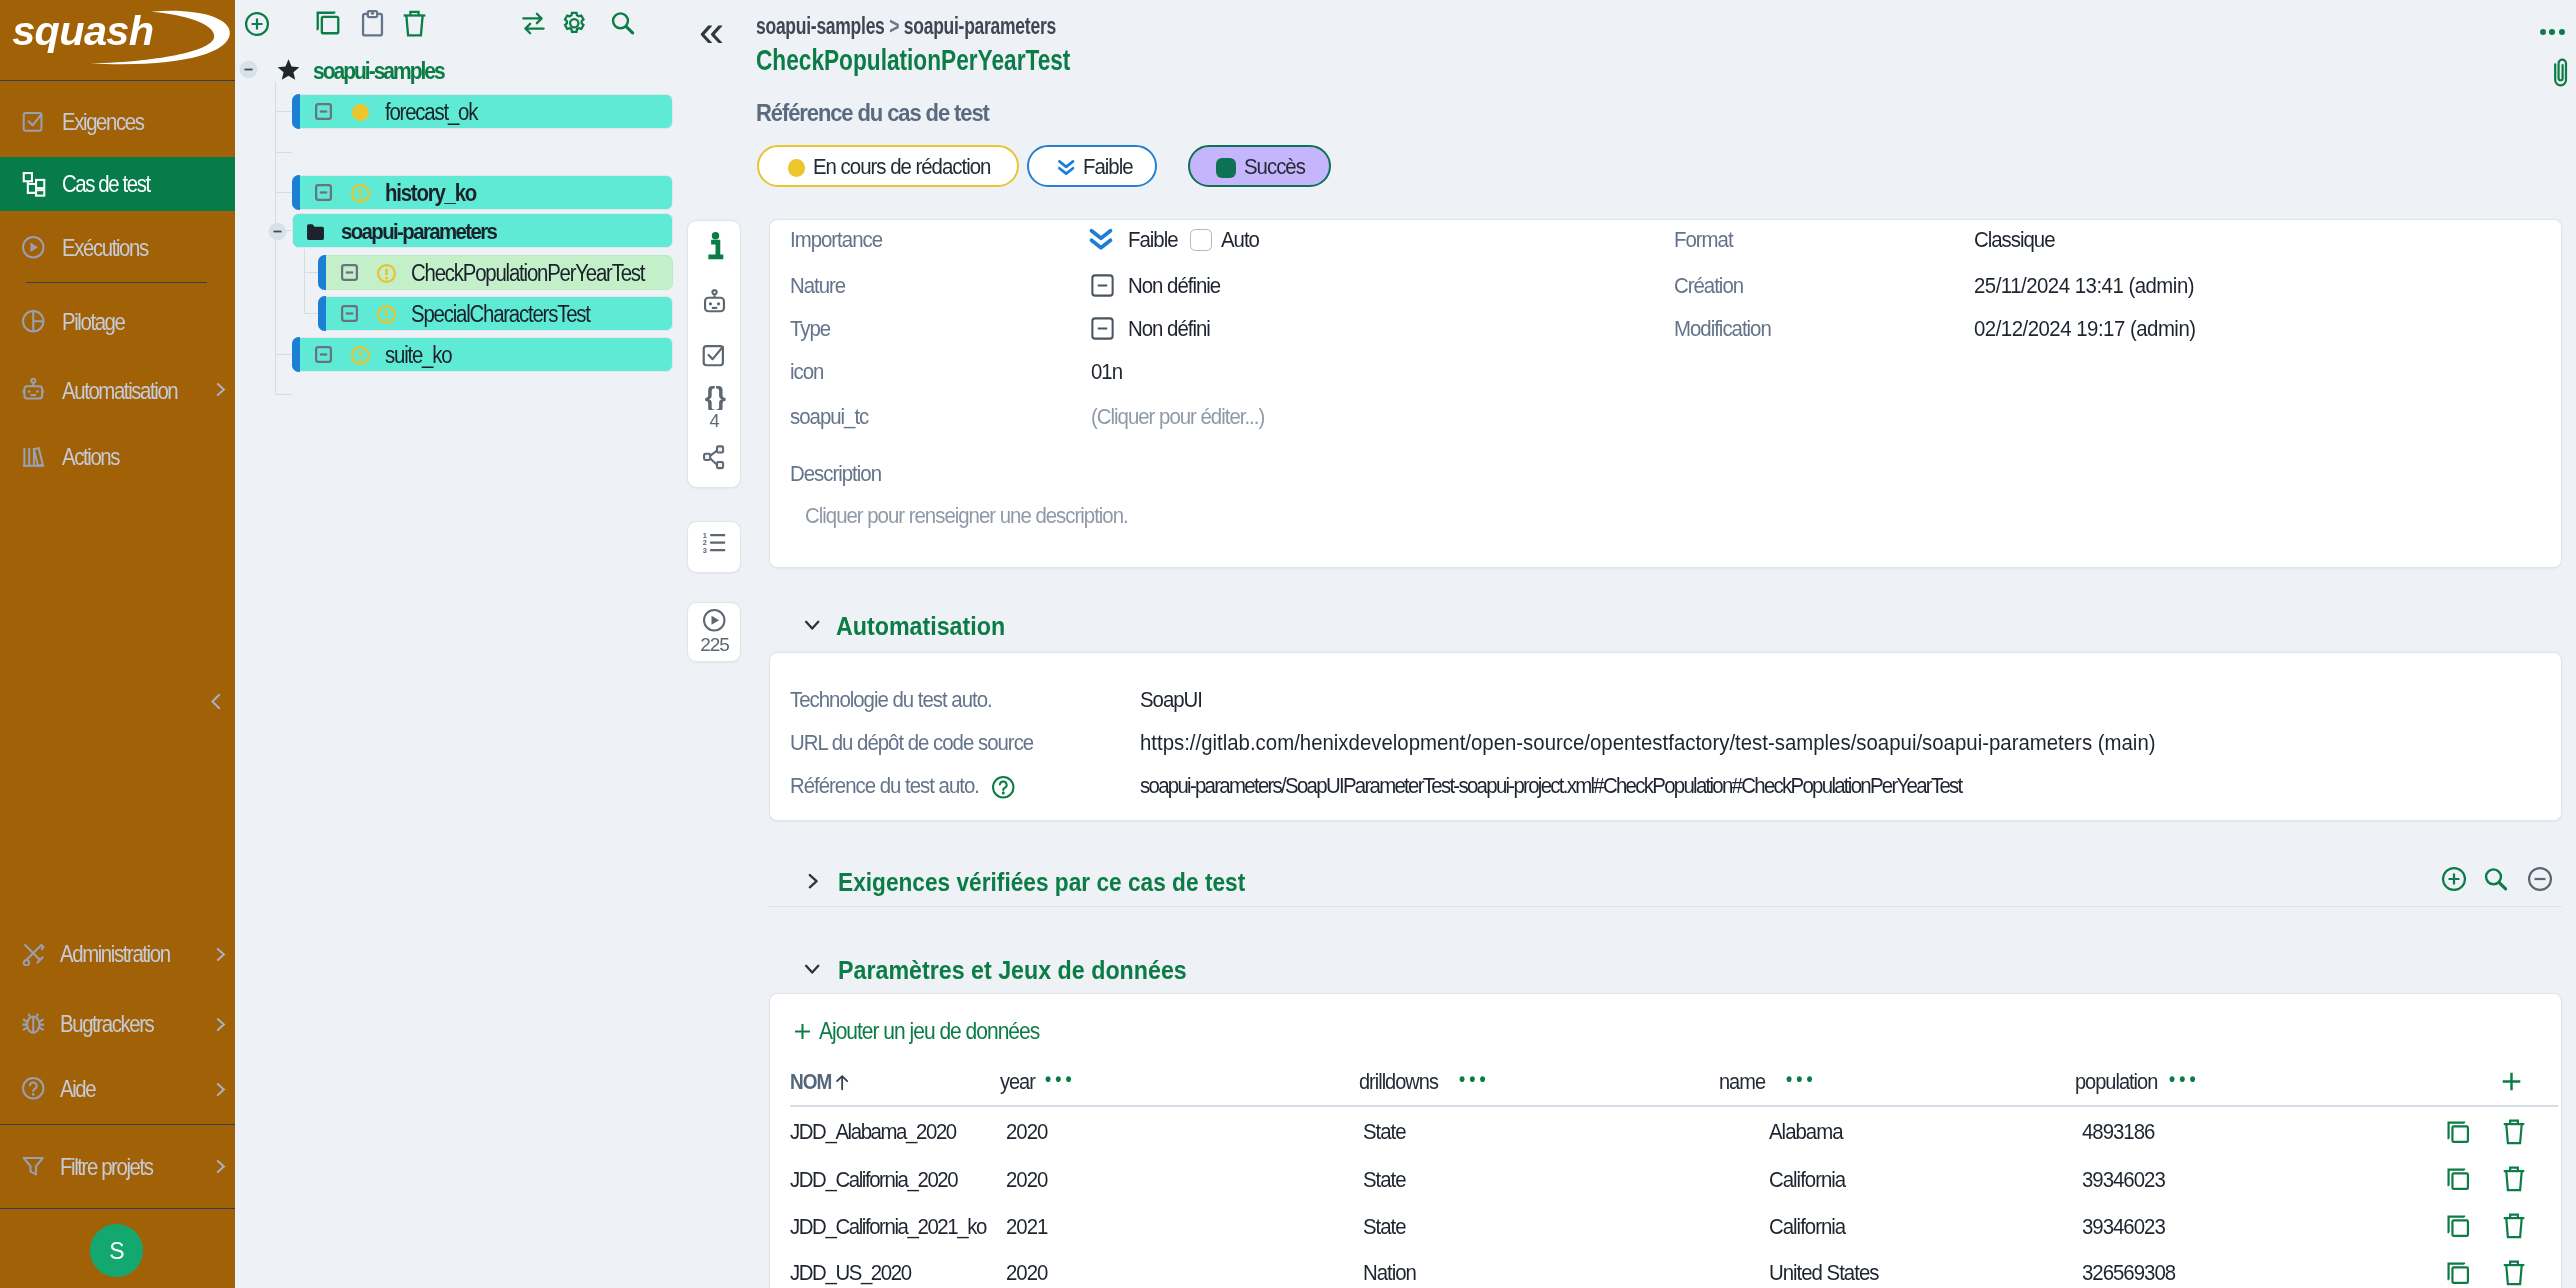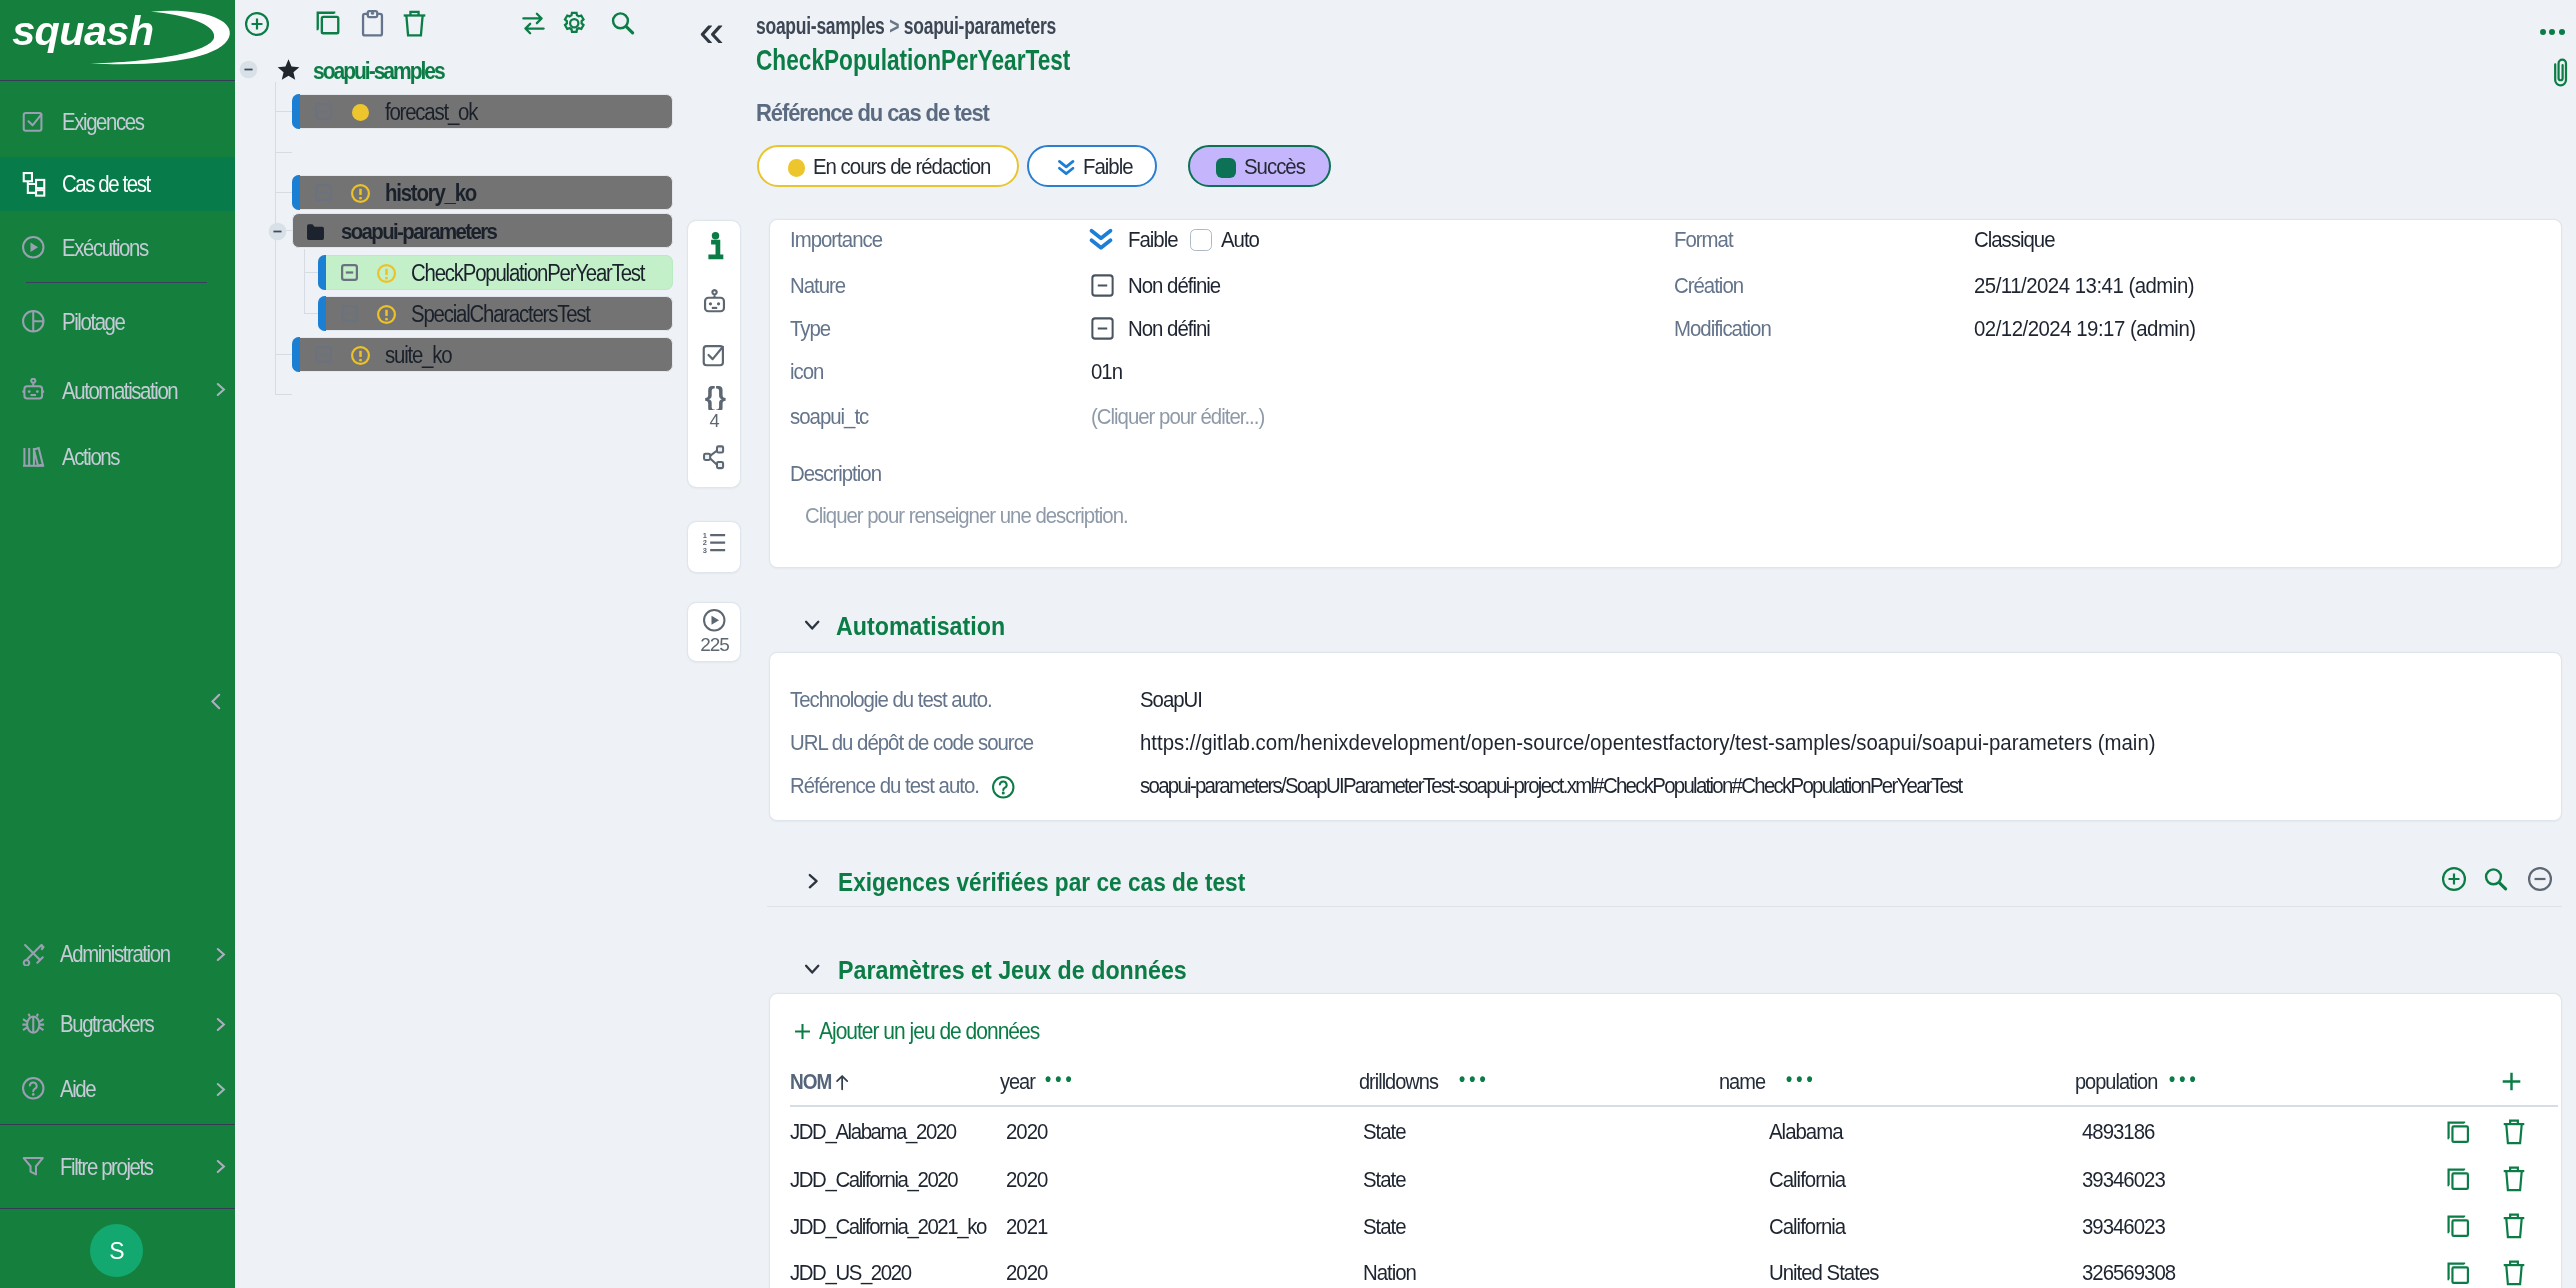--- a/index.html
+++ b/index.html
@@ -7,35 +7,35 @@
   body { position:relative; overflow:hidden; background:#eef1f5;
          font-family:"Liberation Sans", sans-serif; color:#1e2530; letter-spacing:-1px; }
   .abs { position:absolute; }
   .lbl { color:#64748b; font-size:20.4px; }
   .val { color:#1e2530; font-size:20.4px; }
   .cy { transform:translateY(-50%) scaleY(1.12); transform-origin:left center; white-space:nowrap; }
   .card { position:absolute; background:#fff; border:1.4px solid #dfe5ec;
           border-radius:8.2px; box-shadow:0 0.7px 2px rgba(30,40,60,0.05); }
   .grn { color:#0b7c46; }
   svg { display:block; }
-  .trow { position:absolute; left:57px; width:381px; height:35px; background:#737373;
+  .trow { position:absolute; left:57px; width:381px; height:35px; background:#5eead4;
           border:1.4px solid #e2e7ee; border-radius:6.8px; }
   .trow.tch, .trow.tsel { left:83px; width:355px; }
   .trow.tsel { background:#c3efc9; border-color:#b9eac1; }
   .tbar { position:absolute; left:-1.4px; top:-1.4px; height:35px; width:8.8px; background:#1b7fd3;
           border-radius:6.8px 0 0 6.8px; }
   .texp { position:absolute; left:22.4px; top:8.2px; width:17px; height:17px; }
   .twarn { position:absolute; left:58px; top:7.5px; width:19px; height:19px; }
   .tdot { position:absolute; left:59px; top:8.8px; width:17px; height:17px; border-radius:50%; background:#edc62d; }
   .ttxt { position:absolute; left:92px; top:17.7px; transform:translateY(-50%) scaleY(1.14); transform-origin:left center; font-size:20.4px; color:#1a212b; white-space:nowrap; letter-spacing:-1.2px; }
 </style>
 </head>
 <body>
 
-<div class="abs" id="sidebar" style="left:0;top:0;width:235px;height:1288px;background:#15803d;">
+<div class="abs" id="sidebar" style="left:0;top:0;width:235px;height:1288px;background:#a16207;">
 
   <svg class="abs" style="left:9.5px;top:6.8px;" width="222" height="68" viewBox="0 0 326 100">
     <path d="M207 7 C 272 1, 326 15, 323 40 C 319 69, 248 89, 118 83 C 228 80, 298 63, 300 44 C 302 25, 257 11, 207 7 Z" fill="#fff"></path>
     <text x="3" y="56" font-size="61" font-weight="bold" font-style="italic" fill="#fff" font-family="Liberation Sans, sans-serif">squash</text>
   </svg>
   <div class="abs" style="left:0;top:80px;width:235px;height:1.4px;background:#353a55;"></div>
 
   <div class="abs" style="left:0;top:157px;width:235px;height:54px;background:#077c4a;"></div>
 
   <svg class="abs" style="left:21px;top:109px;" width="24.5" height="24.5" viewBox="0 0 36 36">

